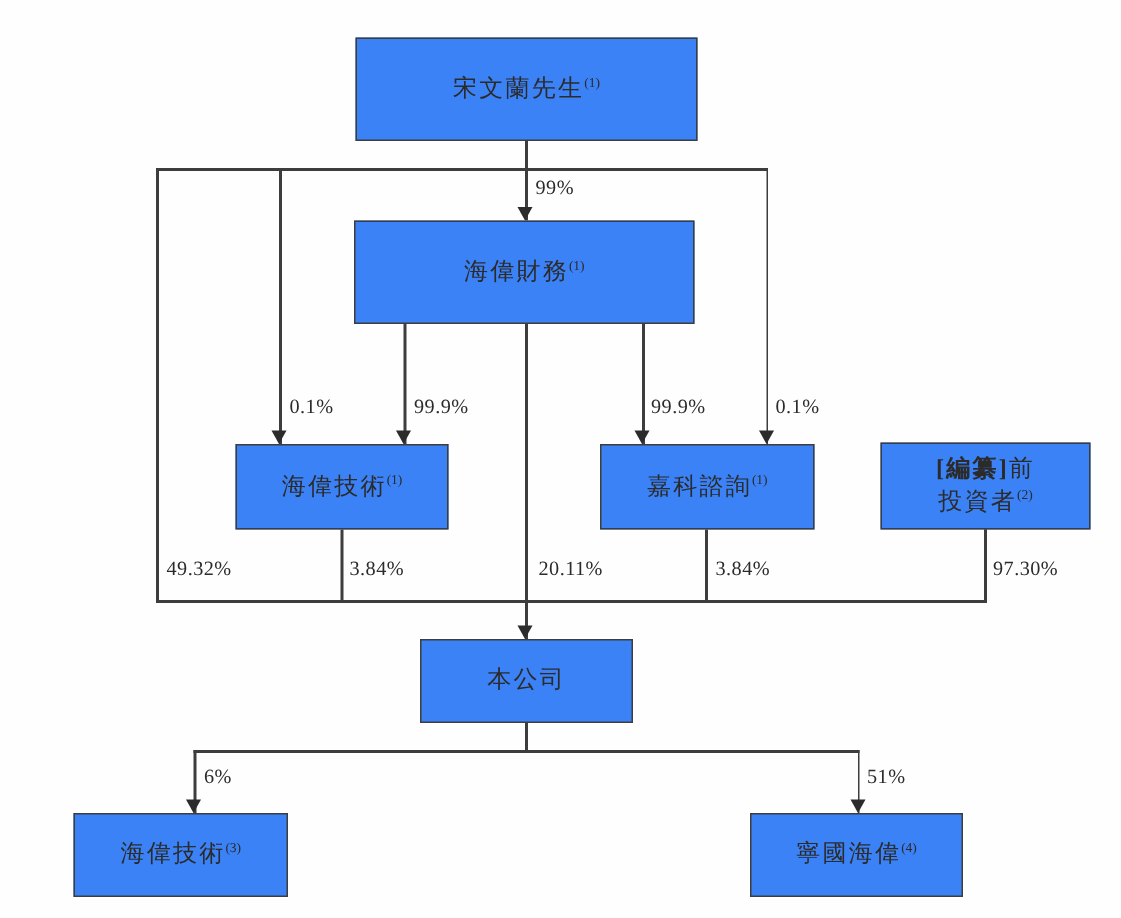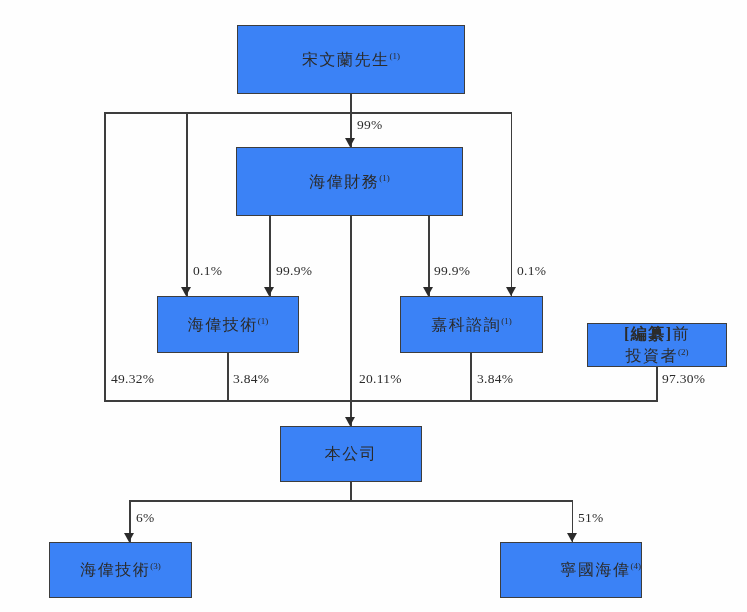--- a/index.html
+++ b/index.html
@@ -125,32 +125,32 @@
   </div>
 
   <div class="node" style="left:157px; top:296px; width:142px; height:57px;">
     <span><span>海偉技術</span><sup>(1)</sup></span>
   </div>
 
   <div class="node" style="left:400px; top:296px; width:143px; height:57px;text-align:right;">
     <span><span>嘉科諮詢</span><sup>(1)</sup></span>
   </div>
 
-  <div class="node" style="left:587px; top:295px; width:140px; height:44px;margin-top:28px;">
+  <div class="node" style="left:587px; top:295px; width:140px; height:58px;">
     <span>
       <span class="bold">[編纂]</span><span>前</span><br>
       <span>投資者</span><sup>(2)</sup>
     </span>
   </div>
 
   <div class="node" style="left:280px; top:426px; width:142px; height:56px;">
     <span>本公司</span>
   </div>
 
   <div class="node" style="left:49px;  top:542px; width:143px; height:56px;">
     <span><span>海偉技術</span><sup>(3)</sup></span>
   </div>
 
-  <div class="node" style="left:500px; top:542px; width:142px; height:56px;justify-content:flex-end;">
+  <div class="node" style="left:500px; top:542px; width:142px; height:56px;">
     <span><span>寧國海偉</span><sup>(4)</sup></span>
   </div>
 
 </div>
 
 </body></html>

